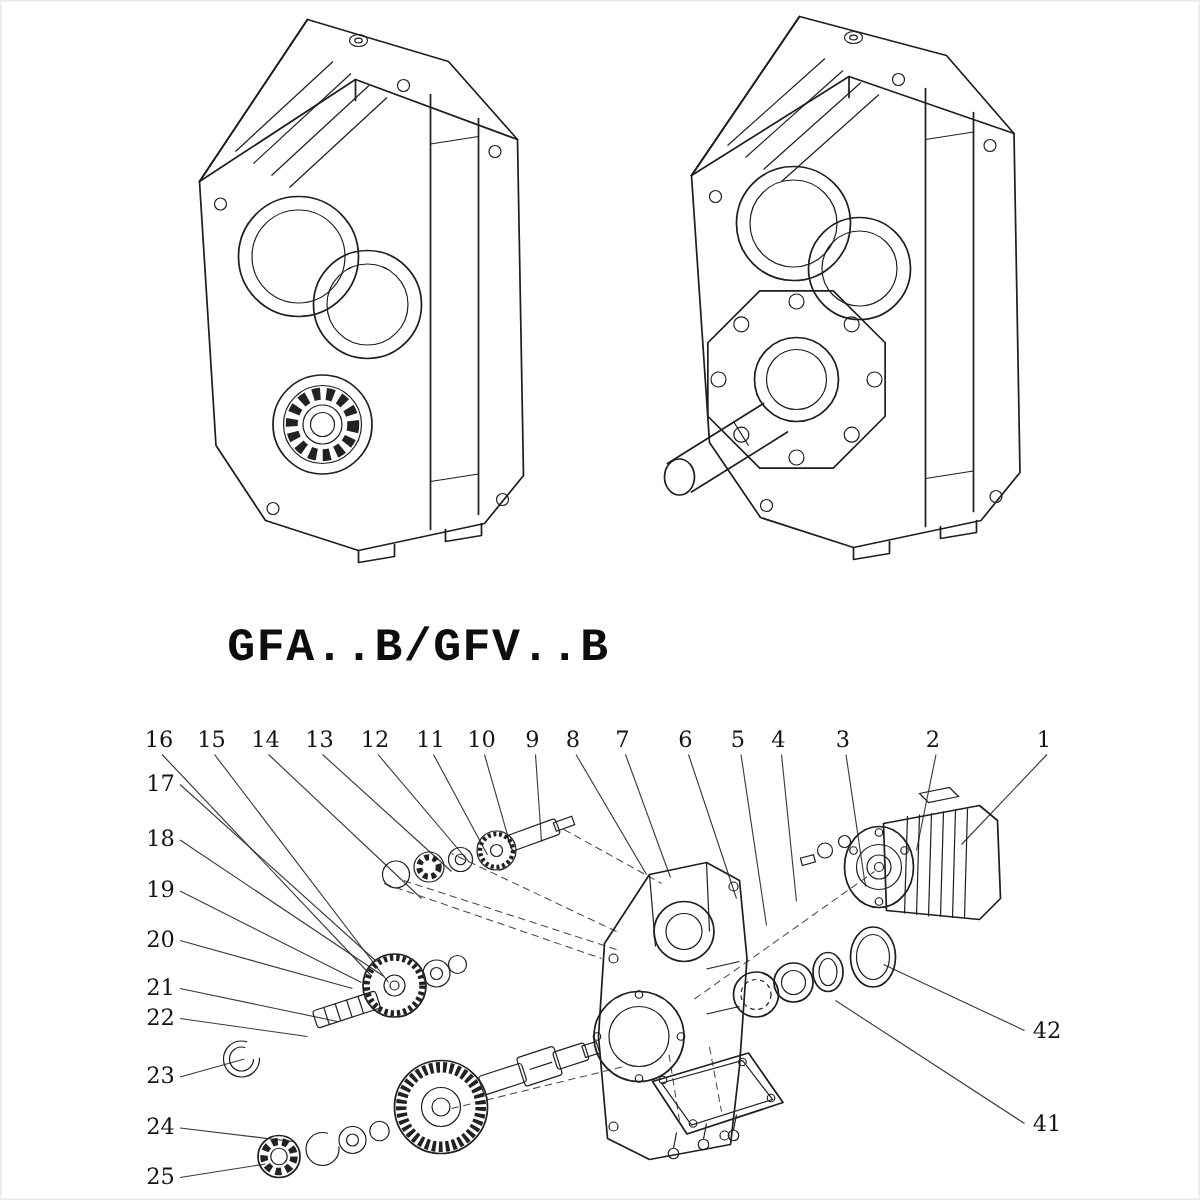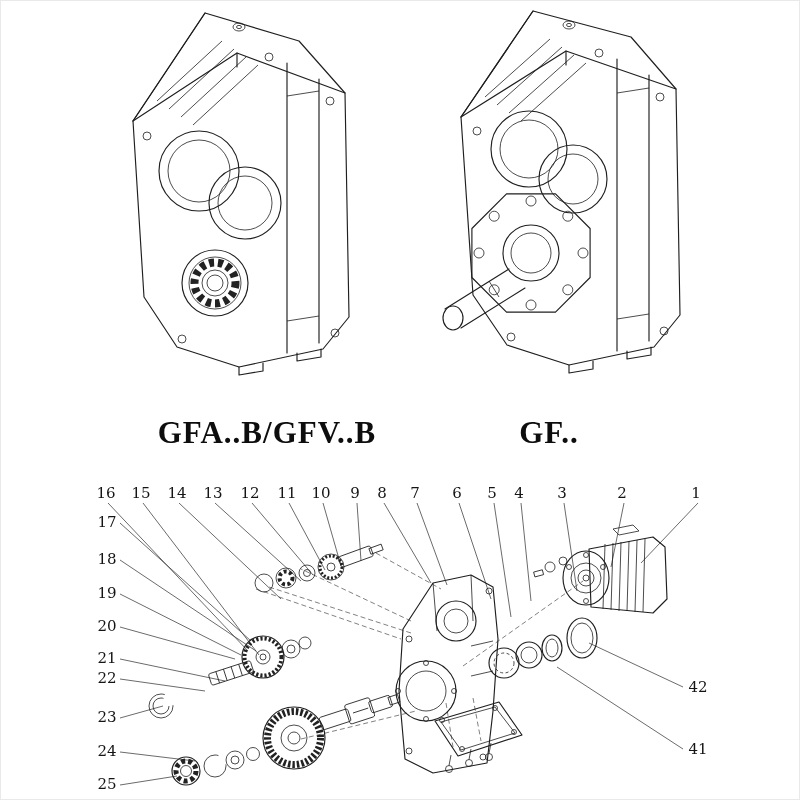--- a/index.html
+++ b/index.html
@@ -9,21 +9,21 @@
   svg{display:block;}
   .ln{stroke:#1f1f1f;fill:none;stroke-width:1.15;stroke-linejoin:round;stroke-linecap:round;}
   .thin{stroke:#1f1f1f;fill:none;stroke-width:0.8;}
   .leader{stroke:#3a3a3a;fill:none;stroke-width:0.75;}
   .dash{stroke:#4a4a4a;fill:none;stroke-width:0.7;stroke-dasharray:5 3;}
   .teeth{fill:none;stroke:#222;}
   .pn{font-family:"DejaVu Serif",serif;font-size:15px;fill:#141414;}
   .model-label{position:absolute;top:414px;text-align:center;
     font-family:"Liberation Serif",serif;font-weight:bold;font-size:31px;
     color:#0d0d0d;letter-spacing:1px;}
-  .model-label-left{left:108px;width:316px;}
+  .model-label-left{left:120px;width:316px;font-family:Liberation Mono, monospace;}
   .model-label-right{left:438px;width:220px;}
   .drawing-left{position:absolute;left:86px;top:0px;}
   .drawing-right{position:absolute;left:410px;top:0px;}
   .exploded-svg{position:absolute;left:0;top:470px;}
 </style>
 </head>
 <body>
 
 <div class="page">
 
@@ -131,21 +131,20 @@
       <ellipse class="thin" cx="158" cy="24" rx="6" ry="4"></ellipse>
       <ellipse class="thin" cx="158" cy="24" rx="2.5" ry="1.6"></ellipse>
     </g>
     <g>
       <path class="ln" d="M 158,364 L 158,372 L 182,368 L 182,360"></path>
       <path class="ln" d="M 216,350 L 216,358 L 240,354 L 240,346"></path>
     </g>
   </svg>
 
   <div class="model-label model-label-left">GFA..B/GFV..B</div>
-  <div class="model-label model-label-right">GF..</div>
 
   <svg class="exploded-svg" width="800" height="330" viewBox="0 0 800 330">
 
     <g>
       <line class="leader" x1="107" y1="32" x2="247" y2="180"></line>
       <line class="leader" x1="142" y1="32" x2="258" y2="184"></line>
       <line class="leader" x1="178" y1="32" x2="280" y2="128"></line>
       <line class="leader" x1="214" y1="32" x2="300" y2="110"></line>
       <line class="leader" x1="251" y1="32" x2="312" y2="104"></line>
       <line class="leader" x1="288" y1="32" x2="324" y2="99"></line>

